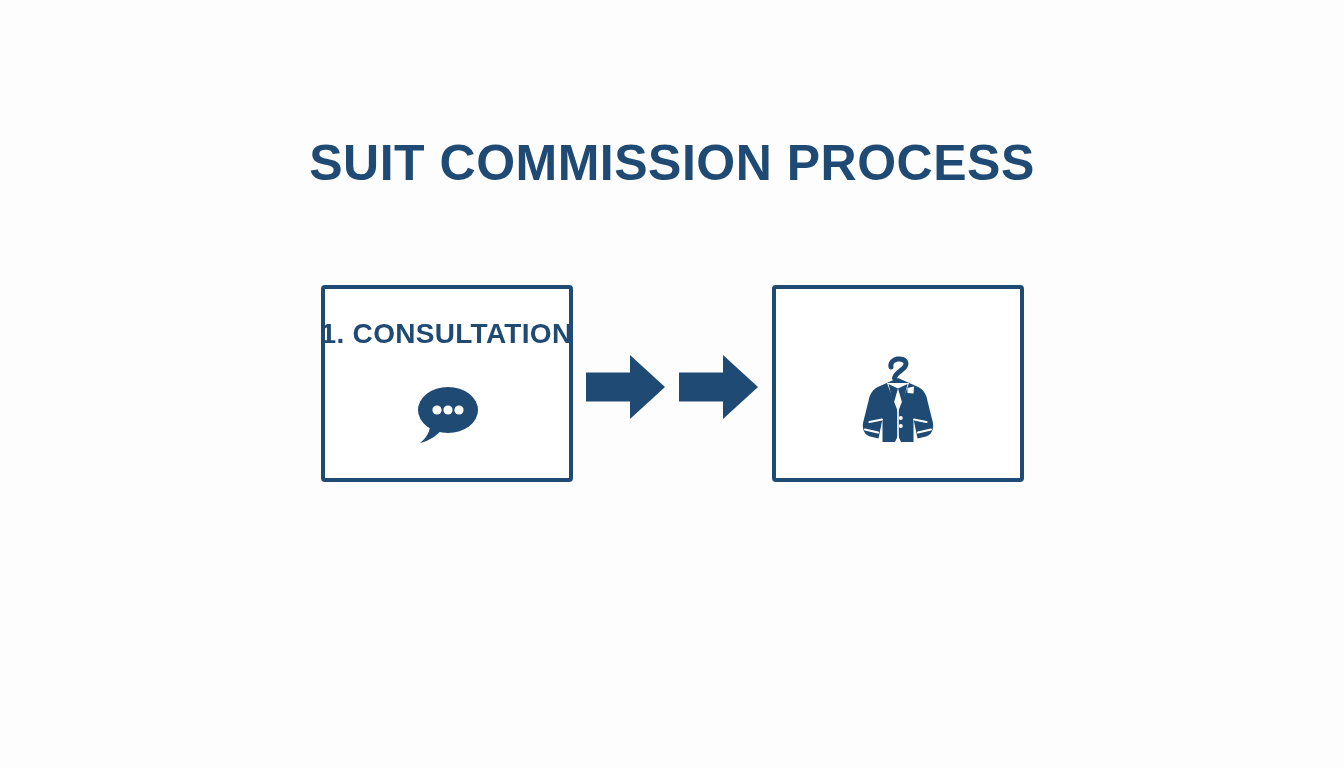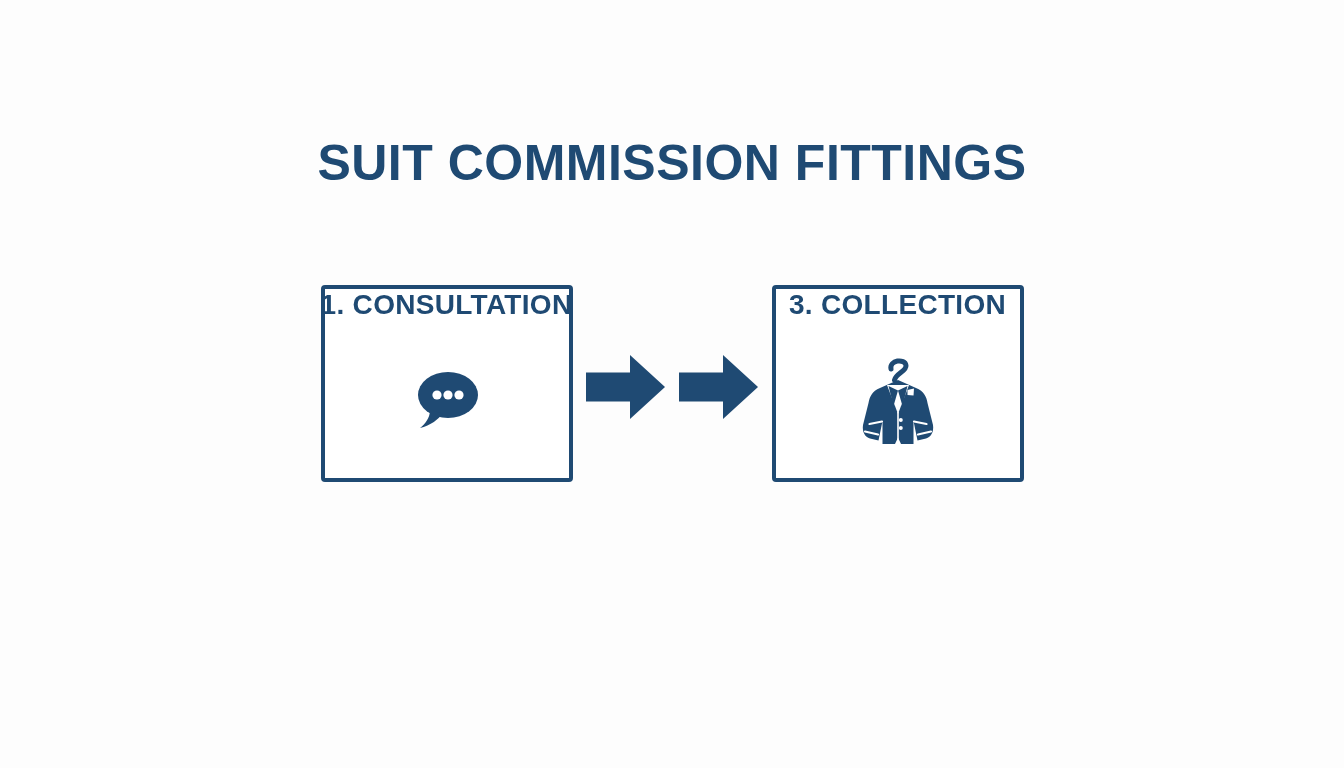--- a/index.html
+++ b/index.html
@@ -31,20 +31,21 @@
 
   .step-box {
     width: 252px;
     height: 197px;
     background: #ffffff;
     border: 4px solid var(--accent);
     border-radius: 4px;
     display: flex;
     flex-direction: column;
     align-items: center;
+    padding-top: 29px;
   }
 
   .step-label {
     font-size: 28px;
     font-weight: 700;
     letter-spacing: 0.3px;
     color: var(--accent);
     white-space: nowrap;
   }
 
@@ -82,21 +83,21 @@
     stroke-width: 2.2;
     fill: none;
     stroke-linecap: round;
   }
 </style>
 </head>
 <body style="background: rgb(253, 253, 253);">
 
 <div class="canvas">
 
-  <h1 class="title">SUIT COMMISSION FITTINGS</h1>
+  <h1 class="title">SUIT COMMISSION PROCESS</h1>
 
   <div class="flow-row">
 
     <div class="step-box">
       <div class="step-label">1. CONSULTATION</div>
       <div class="icon-wrap">
         <svg width="66" height="59" viewBox="0 0 66 59" aria-hidden="true">
           <ellipse class="ink" cx="34" cy="25" rx="30" ry="23"></ellipse>
           <path class="ink" d="M16 40 C16 48 11 54 6 58 C16.5 55.5 25 49 28.5 43.5 Z"></path>
           <circle class="white" cx="23" cy="25" r="4.6"></circle>
@@ -113,21 +114,20 @@
     </div>
 
 
     <div class="arrow">
       <svg width="80" height="72" viewBox="0 0 80 72" aria-hidden="true">
         <path class="ink" d="M0 21.5 H44 V4 L79 36 L44 68 V50.5 H0 Z"></path>
       </svg>
     </div>
 
     <div class="step-box">
-      <div class="step-label">3. COLLECTION</div>
       <div class="icon-wrap">
         <svg width="86" height="92" viewBox="0 0 86 92" aria-hidden="true">
 
           <path class="hook" d="M36 15 C34 6 50 4 51 11.5 C51.7 17 41 19.5 39.5 26"></path>
 
           <path class="ink" d="M43 26 L25 34 C17 37 14.5 43 13.5 49 L8 71 C7 78 10 83 15 84.5 L23.5 86.5 L27.5 67 L27.5 90 L58.5 90 L58.5 67 L62.5 86.5 L71 84.5 C76 83 79 78 78 71 L72.5 49 C71.5 43 69 37 61 34 L43 26 Z"></path>
 
           <path class="white" d="M32 31 L43 60 L54 31 Z"></path>
 
           <path class="ink" d="M33.5 32 L43 36.5 L38.5 52 Z"></path>

